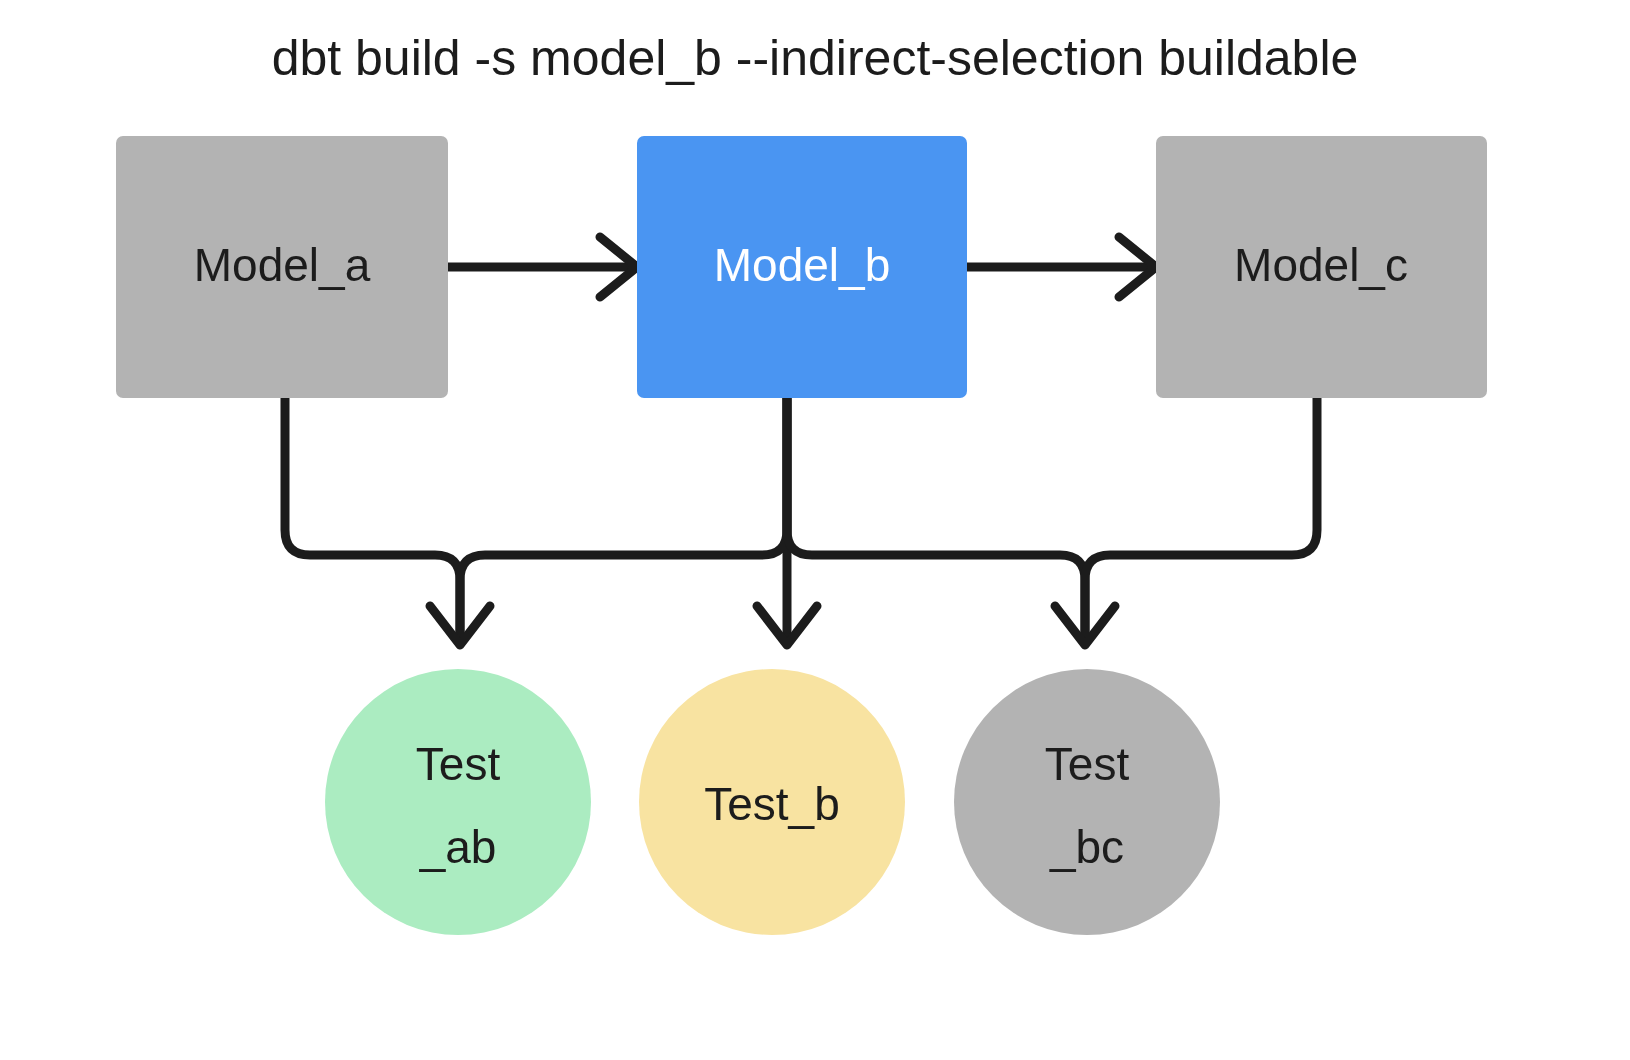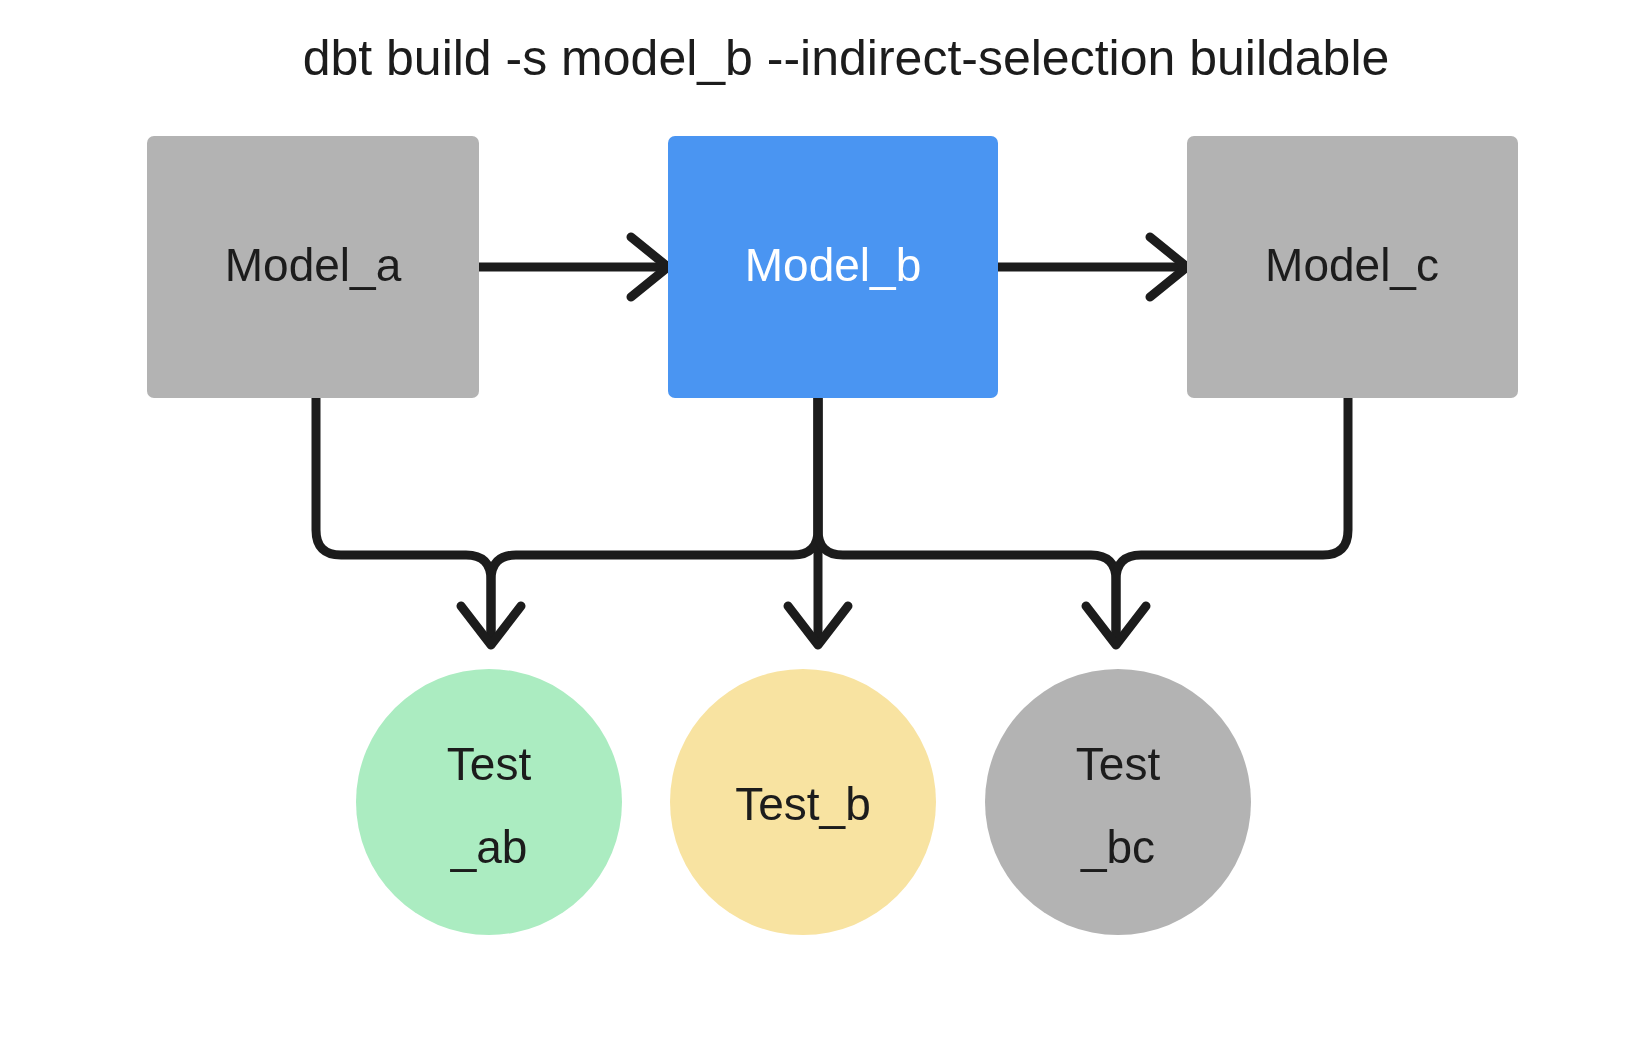--- a/index.html
+++ b/index.html
@@ -12,21 +12,20 @@
     width: 1630px;
     height: 1060px;
     font-family: "Liberation Sans", sans-serif;
     overflow: hidden;
   }
   #canvas {
     position: relative;
     width: 1340px;
     height: 1060px;
     background: #ffffff;
-    margin-left: 31px;
   }
   #diagram-svg {
     position: absolute;
     top: 0;
     left: 0;
     width: 1630px;
     height: 1060px;
     display: block;
   }
   .node-label {

